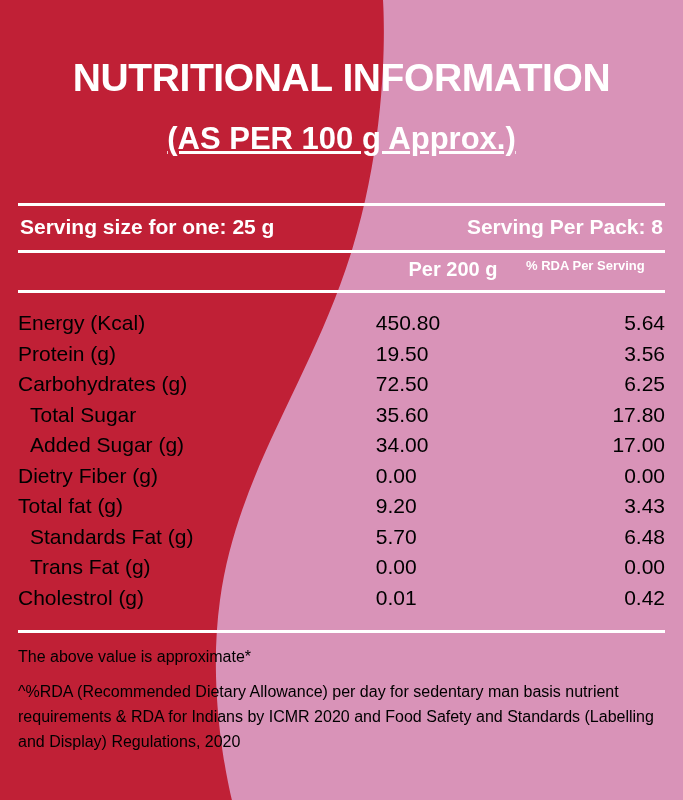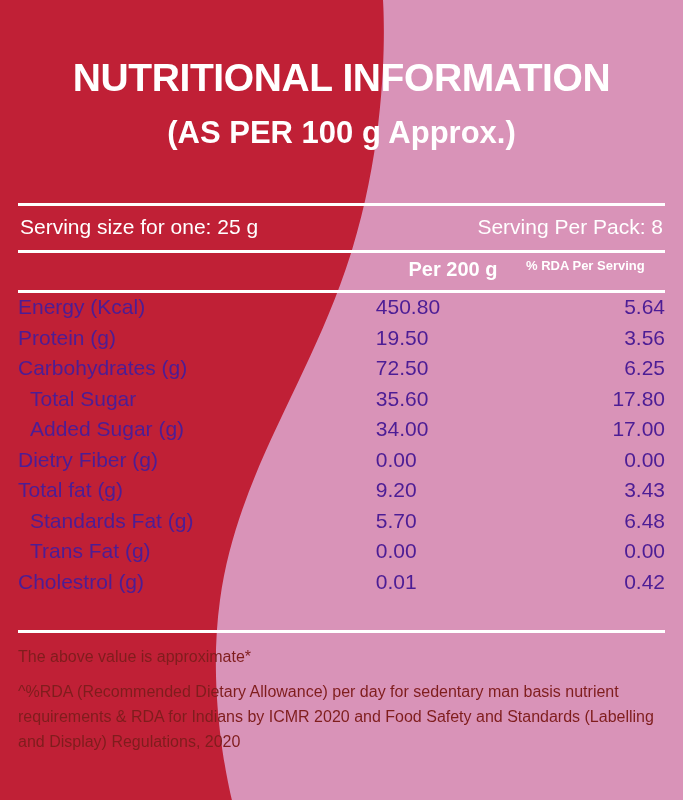--- a/index.html
+++ b/index.html
@@ -53,39 +53,40 @@
     font-size: 39px;
     font-weight: bold;
     letter-spacing: -0.4px;
     line-height: 46px;
     white-space: nowrap;
   }
   .title-sub {
     font-size: 31px;
     font-weight: bold;
     line-height: 40px;
-    margin-top: 12px;
-    white-space: nowrap;
+    margin-top: 18px;
+    white-space: nowrap;
+    text-decoration: underline;
   }
   .rule {
     position: absolute;
     background: #ffffff;
     height: 3px;
     left: 18px;
     width: 647px;
   }
   .serving-row {
     position: absolute;
     left: 18px;
     top: 215px;
     width: 647px;
     height: 32px;
     color: #ffffff;
     font-size: 21px;
-    font-weight: normal;
+    font-weight: bold;
   }
   .serving-left {
     position: absolute;
     left: 2px;
     top: 0;
     white-space: nowrap;
   }
   .serving-right {
     position: absolute;
     right: 2px;
@@ -111,24 +112,24 @@
   .colhead .c-rda {
     position: absolute;
     left: 508px;
     width: 155px;
     text-align: left;
     font-size: 13px;
   }
   table.nutri {
     position: absolute;
     left: 18px;
-    top: 292px;
+    top: 308px;
     width: 647px;
     border-collapse: collapse;
-    color: #4c1d95;
+    color: #000000;
     font-size: 21px;
   }
   table.nutri td {
     padding: 0;
     height: 30.5px;
     vertical-align: middle;
     line-height: 30.5px;
     white-space: nowrap;
   }
   td.lbl {
@@ -147,21 +148,21 @@
   td.v2 {
     width: 157px;
     text-align: right;
     padding-right: 2px;
   }
   .footnote {
     position: absolute;
     left: 18px;
     top: 644px;
     width: 650px;
-    color: #7f1d1d;
+    color: #000000;
     font-size: 16px;
     line-height: 25px;
   }
   .footnote .fn1 { margin-bottom: 10px; }
   .footnote .fn2 { width: 645px; }
 </style>
 </head>
 <body>
 
 <div class="panel">

